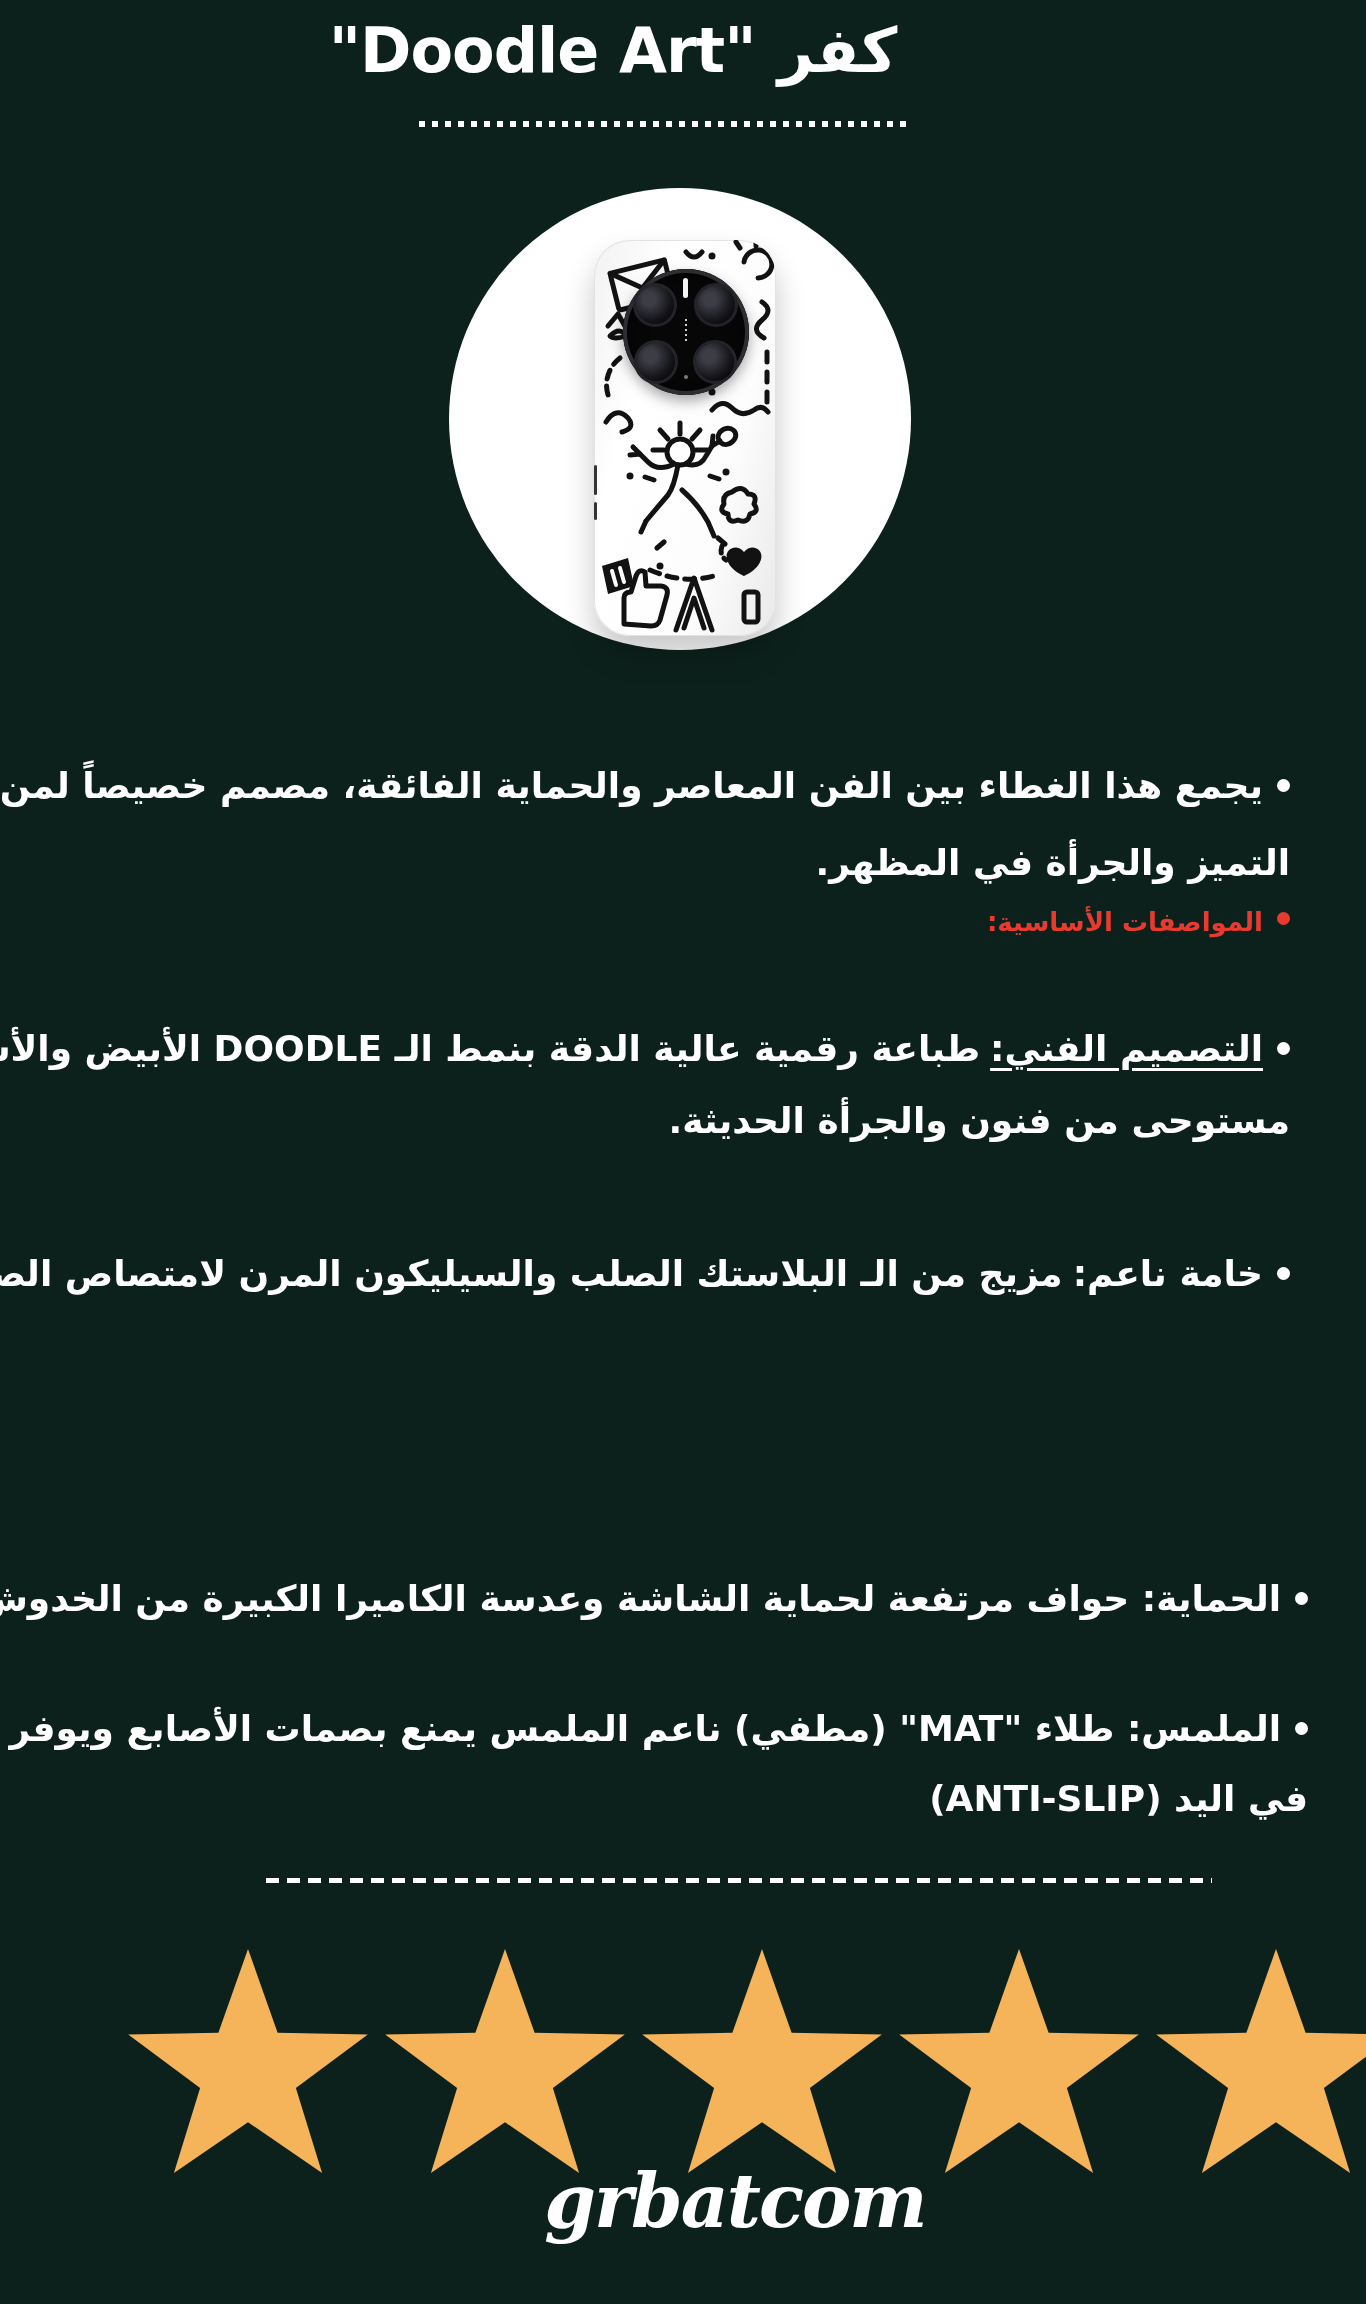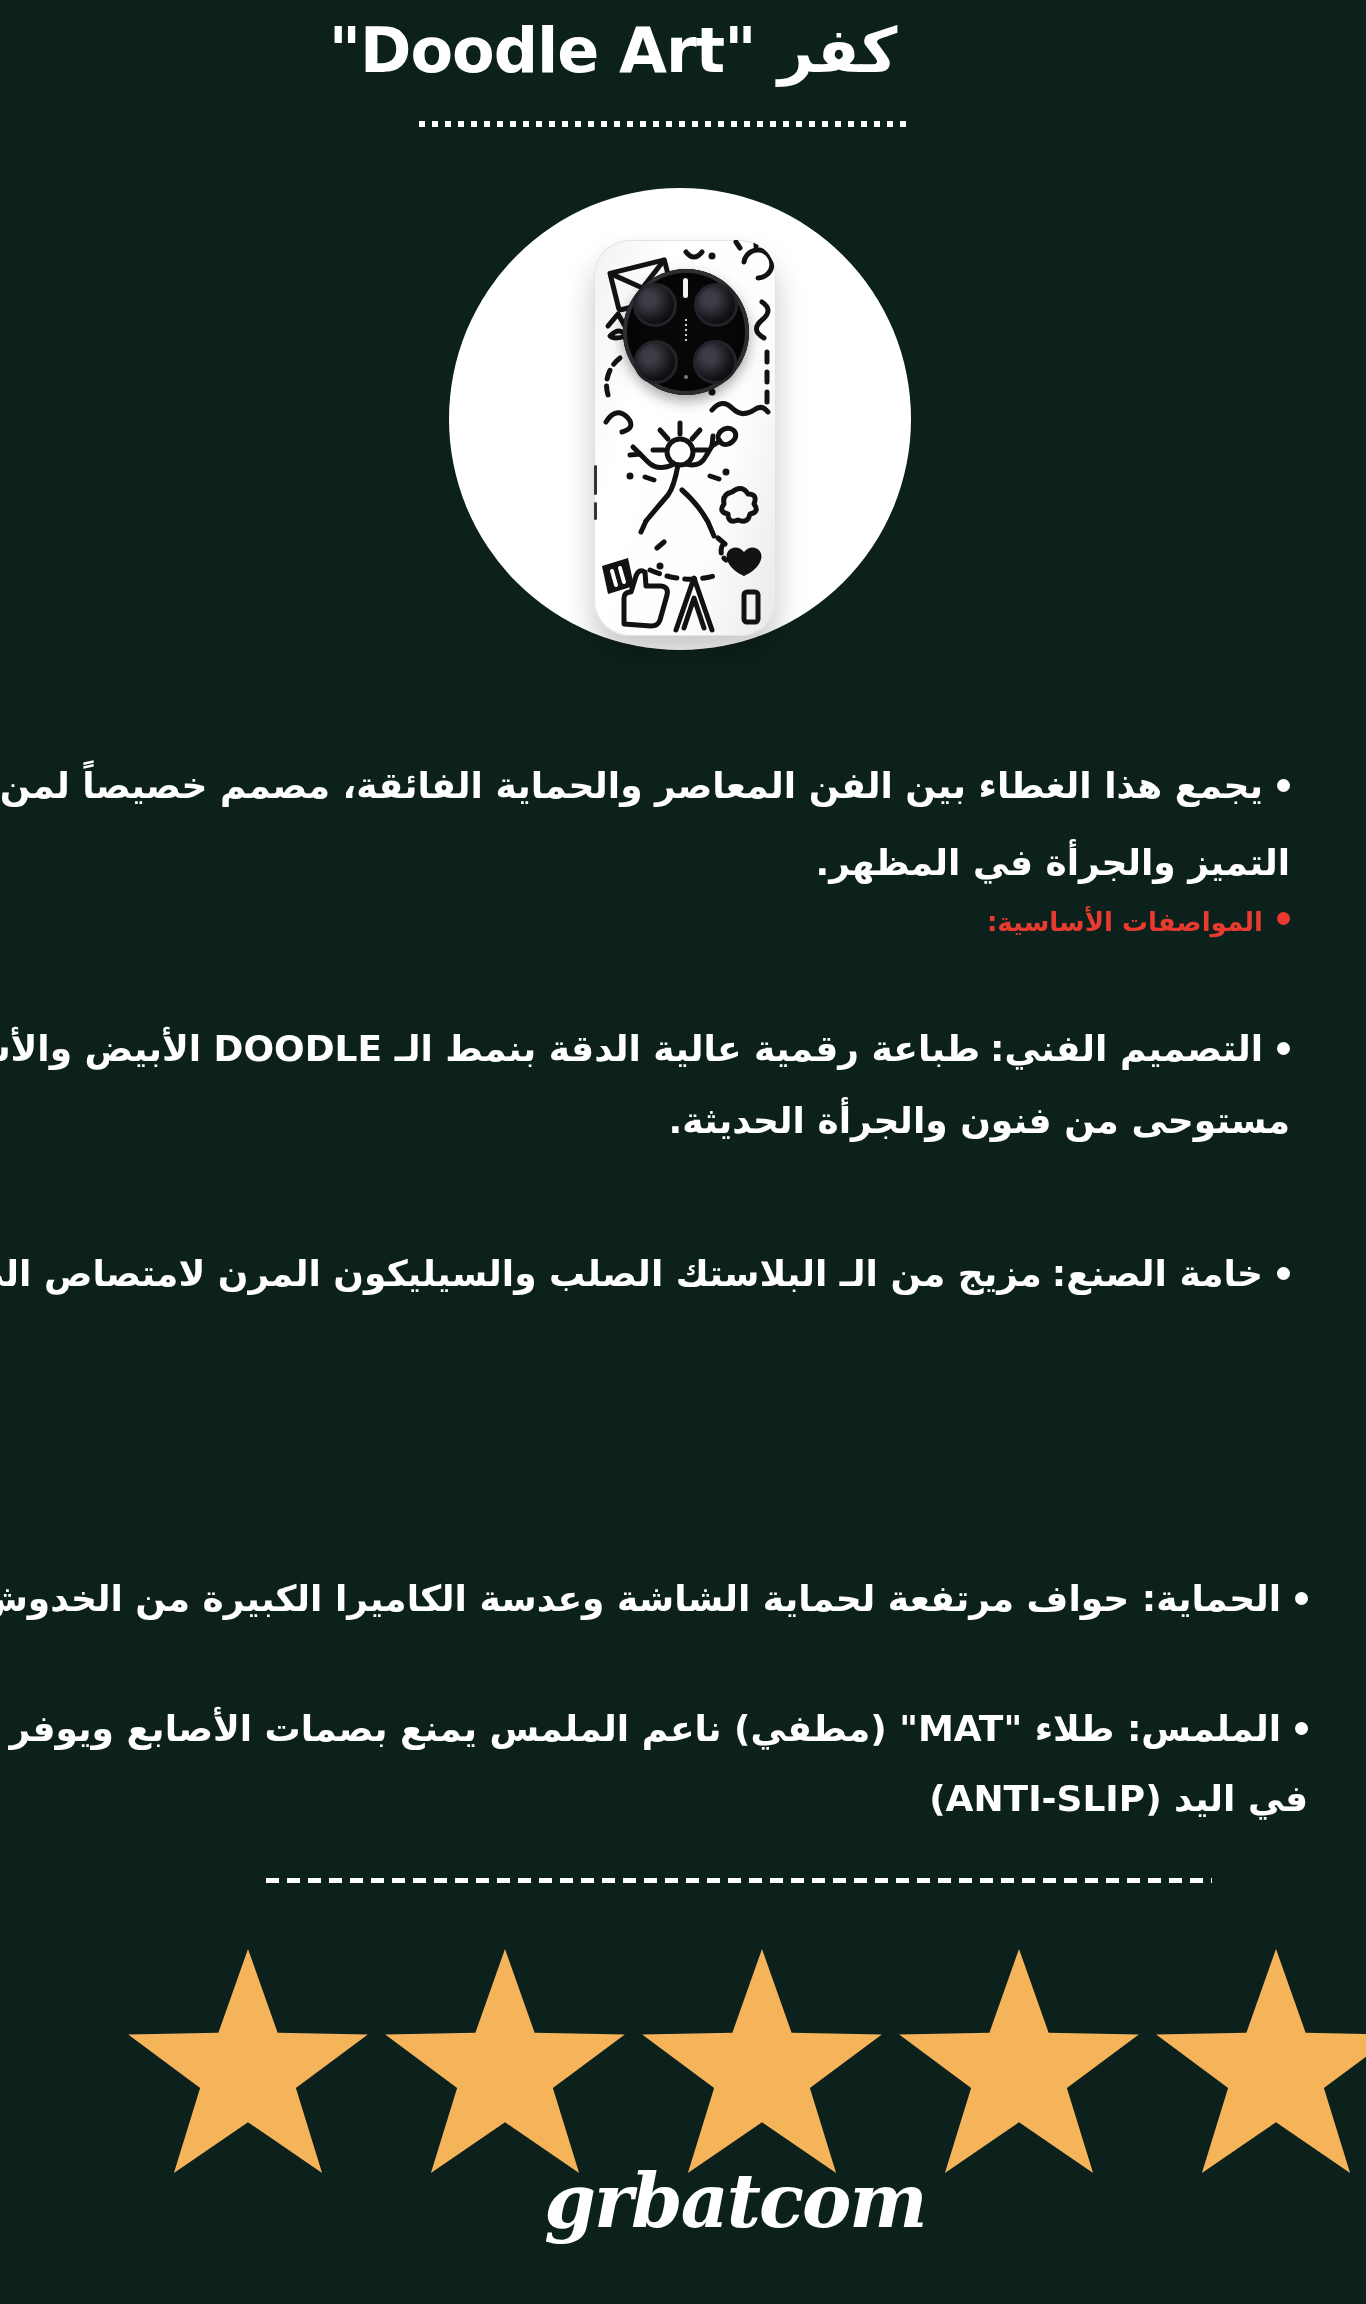--- a/index.html
+++ b/index.html
@@ -61,21 +61,21 @@
   .line.first{text-align:right;}
   .line.second{text-align:right;}
   .sec.intro .line{height:77px;line-height:77px;}
   .sec.tight .line{height:70px;line-height:70px;}
   .bullet-dot{
     display:inline-block;width:13px;height:13px;border-radius:50%;
     background:currentColor;margin-left:14px;vertical-align:6px;
   }
   .lead{margin-left:10px;}
   .lead:empty{display:none;}
-  .lead.underlined{text-underline-offset:7px;}
+  .lead.underlined{text-decoration:underline;text-underline-offset:7px;}
   .sec.red-heading{color:#e83a2e;font-size:38px;}
   .sec.red-heading .line{font-size:26px;}
   
   .sec.intro{top:747px;left:60px;right:76px;}
   .sec.red-heading{top:886px;right:76px;left:60px;text-align:right;}
   .sec.design{top:1013px;left:60px;right:76px;}
   .sec.material{top:1238px;left:60px;right:76px;}
   .sec.protection{top:1564px;left:40px;right:58px;}
   .sec.texture{top:1694px;left:40px;right:58px;}
   
@@ -175,21 +175,21 @@
 
   <div class="sec design">
     <div class="line first">
       <span class="bullet-dot"></span><span class="lead underlined">التصميم الفني:</span><span>طباعة رقمية عالية الدقة بنمط الـ DOODLE الأبيض والأسود،</span>
     </div>
     <div class="line second">مستوحى من فنون والجرأة الحديثة.</div>
   </div>
 
   <div class="sec material">
     <div class="line first">
-      <span class="bullet-dot"></span><span class="lead">خامة الصنع:</span><span>مزيج من الـ البلاستك الصلب والسيليكون المرن لامتصاص الصدمات</span>
+      <span class="bullet-dot"></span><span class="lead">خامة ناعم:</span><span>مزيج من الـ البلاستك الصلب والسيليكون المرن لامتصاص الصدمات</span>
     </div>
   </div>
 
   <div class="sec protection tight">
     <div class="line first">
       <span class="bullet-dot"></span><span>الحماية: حواف مرتفعة لحماية الشاشة وعدسة الكاميرا الكبيرة من الخدوش والارتطام</span>
     </div>
   </div>
 
   <div class="sec texture tight">

